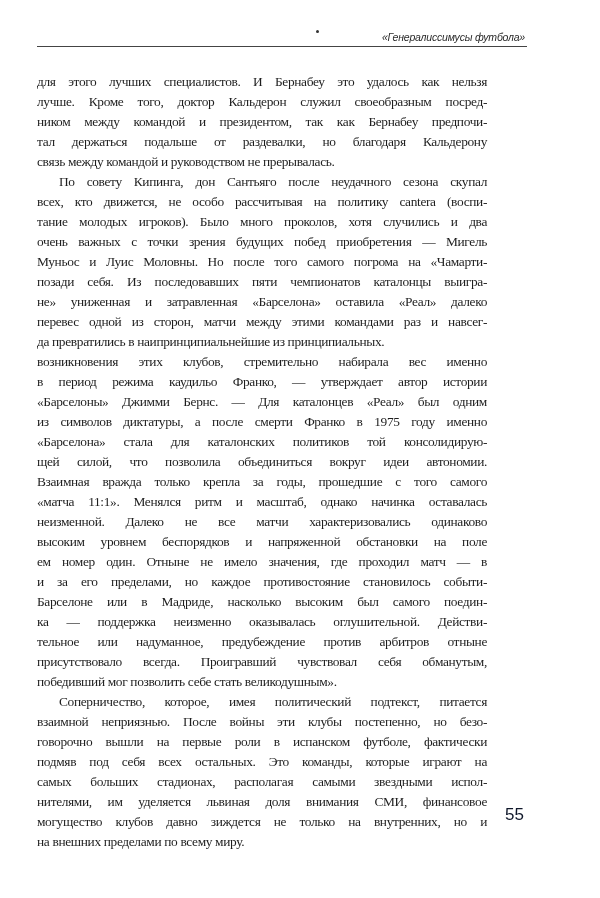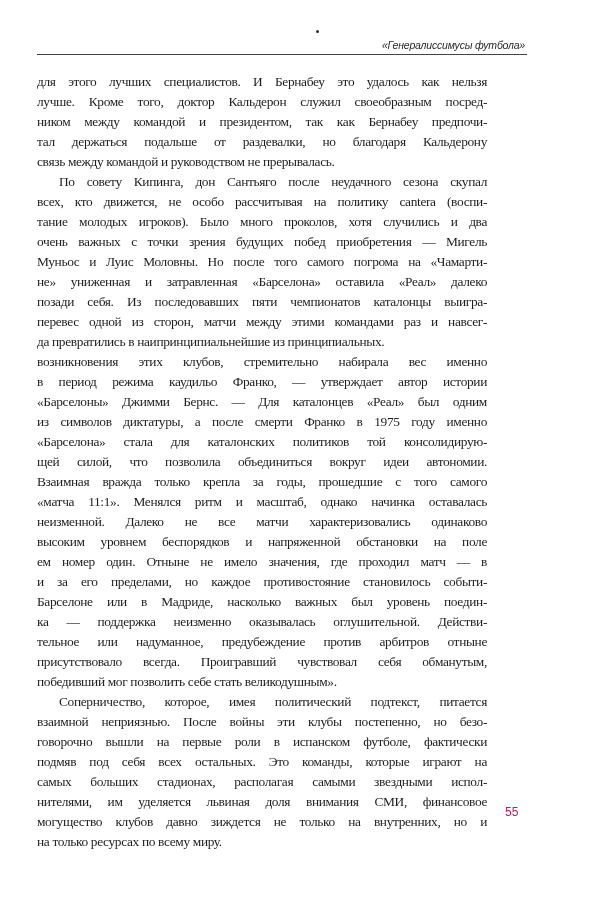--- a/index.html
+++ b/index.html
@@ -10,21 +10,21 @@
     body {
       width: 600px;
       height: 898px;
       position: relative;
       overflow: hidden;
       color: #1e1e1e;
     }
     .running-header {
       position: absolute;
       left: 37px;
-      top: 38px;
+      top: 30px;
       width: 490px;
       height: 16px;
       border-bottom: 1px solid #444;
     }
     .running-header-title {
       position: absolute;
       right: 2px;
       top: 1px;
       font-family: "Liberation Sans", sans-serif;
       font-style: italic;
@@ -63,22 +63,22 @@
       text-align-last: left;
     }
     .line.indent {
       padding-left: 22px;
     }
     .page-number {
       position: absolute;
       left: 505px;
       top: 805px;
       font-family: "Liberation Sans", sans-serif;
-      font-size: 12px;
-      color: #be185d;
+      font-size: 17px;
+      color: #0f172a;
     }
   </style>
 </head>
 <body>
 
 <div class="running-header">
   <span class="running-header-title">«Генералиссимусы футбола»</span>
 </div>
 <div class="speck"></div>
 
@@ -89,49 +89,49 @@
     <span class="line">ником между командой и президентом, так как Бернабеу предпочи-</span>
     <span class="line">тал держаться подальше от раздевалки, но благодаря Кальдерону</span>
     <span class="line last">связь между командой и руководством не прерывалась.</span>
   </div>
   <div>
     <span class="line indent">По совету Кипинга, дон Сантьяго после неудачного сезона скупал</span>
     <span class="line">всех, кто движется, не особо рассчитывая на политику cantera (воспи-</span>
     <span class="line">тание молодых игроков). Было много проколов, хотя случились и два</span>
     <span class="line">очень важных с точки зрения будущих побед приобретения — Мигель</span>
     <span class="line">Муньос и Луис Моловны. Но после того самого погрома на «Чамарти-</span>
+    <span class="line">позади себя. Из последовавших пяти чемпионатов каталонцы выигра-</span>
     <span class="line">не» униженная и затравленная «Барселона» оставила «Реал» далеко</span>
-    <span class="line">позади себя. Из последовавших пяти чемпионатов каталонцы выигра-</span>
     <span class="line">перевес одной из сторон, матчи между этими командами раз и навсег-</span>
     <span class="line last">да превратились в наипринципиальнейшие из принципиальных.</span>
   </div>
   <div>
     <span class="line">возникновения этих клубов, стремительно набирала вес именно</span>
     <span class="line">в период режима каудильо Франко, — утверждает  автор истории</span>
     <span class="line">«Барселоны» Джимми Бернс. — Для каталонцев «Реал» был одним</span>
     <span class="line">из символов диктатуры, а после смерти Франко в 1975 году именно</span>
     <span class="line">«Барселона» стала для каталонских политиков той консолидирую-</span>
     <span class="line">щей силой, что  позволила объединиться вокруг идеи автономии.</span>
     <span class="line">Взаимная вражда только крепла за годы, прошедшие с того самого</span>
     <span class="line">«матча 11:1». Менялся ритм и масштаб, однако начинка оставалась</span>
     <span class="line">неизменной. Далеко не все матчи характеризовались одинаково</span>
     <span class="line">высоким уровнем беспорядков и напряженной обстановки на поле</span>
     <span class="line">ем номер один. Отныне не имело значения, где проходил матч — в</span>
     <span class="line">и за его пределами, но каждое противостояние становилось событи-</span>
-    <span class="line">Барселоне или в Мадриде, насколько важных был уровень поедин-</span>
+    <span class="line">Барселоне или в Мадриде, насколько высоким был самого поедин-</span>
     <span class="line">ка — поддержка неизменно оказывалась оглушительной. Действи-</span>
     <span class="line">тельное или надуманное, предубеждение против арбитров отныне</span>
     <span class="line">присутствовало всегда. Проигравший чувствовал себя обманутым,</span>
     <span class="line last">победивший мог позволить себе стать великодушным».</span>
   </div>
   <div>
     <span class="line indent">Соперничество, которое, имея политический подтекст, питается</span>
     <span class="line">взаимной неприязнью. После войны эти клубы постепенно, но безо-</span>
     <span class="line">говорочно вышли на первые роли в испанском футболе, фактически</span>
     <span class="line">подмяв под себя всех остальных. Это команды, которые играют на</span>
     <span class="line">самых больших стадионах, располагая самыми звездными испол-</span>
     <span class="line">нителями, им уделяется львиная доля внимания СМИ, финансовое</span>
     <span class="line">могущество клубов давно зиждется не только на внутренних, но и</span>
-    <span class="line last">на только ресурсах  по всему миру.</span>
+    <span class="line last">на внешних пределами  по всему миру.</span>
   </div>
 </div>
 
 <div class="page-number">55</div>
 
 </body></html>

